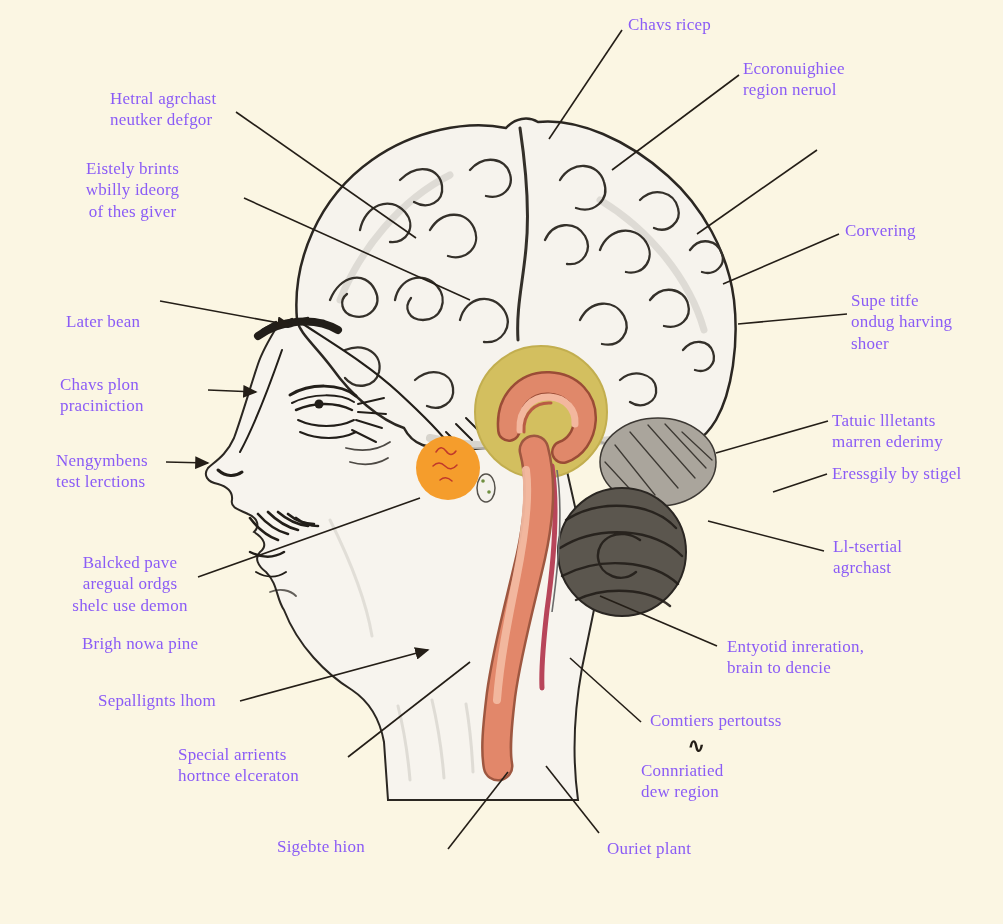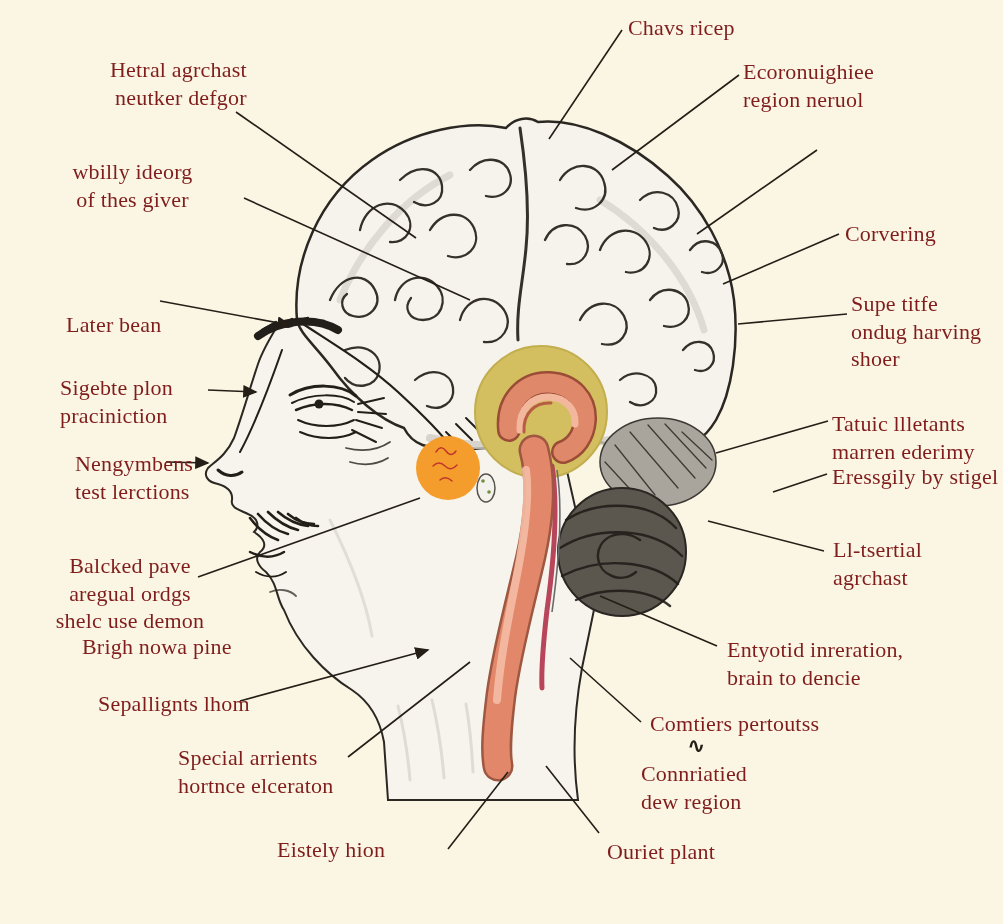--- a/index.html
+++ b/index.html
@@ -2,21 +2,21 @@
 <html><head>
 <meta charset="utf-8">
 <style>
   html,body{margin:0;padding:0;}
   .canvas{position:relative;width:1003px;height:924px;background:#fbf6e3;overflow:hidden;
           font-family:"Liberation Serif","DejaVu Serif",serif;}
   .art,.lines{position:absolute;left:0;top:0;width:1003px;height:924px;}
   .art{z-index:1;}
   .lines{z-index:2;pointer-events:none;}
   #labels-layer{position:absolute;left:0;top:0;width:1003px;height:924px;z-index:3;}
-  .label{position:absolute;font-size:22px;line-height:1.26;color:#7f1d1d;
+  .label{position:absolute;font-size:17px;line-height:1.26;color:#8b5cf6;
          white-space:nowrap;letter-spacing:.2px;}
   .label.center{text-align:center;white-space:normal;}
   .leader{stroke:#241e17;stroke-width:1.6;fill:none;}
   .squiggle{position:absolute;z-index:3;font-family:"DejaVu Sans",sans-serif;
             font-size:22px;font-weight:bold;color:#241e17;}
   .ink{stroke:#221e19;fill:none;stroke-linecap:round;}
   .gyri{stroke:#34302a;stroke-width:2.3;fill:none;stroke-linecap:round;}
   .soft{stroke:#cfccc4;fill:none;stroke-linecap:round;}
 </style>
 </head>
@@ -167,56 +167,57 @@
       <line x1="847" y1="314" x2="738" y2="324" class="leader"></line>
       <line x1="828" y1="421" x2="716" y2="453" class="leader"></line>
       <line x1="827" y1="474" x2="773" y2="492" class="leader"></line>
       <line x1="824" y1="551" x2="708" y2="521" class="leader"></line>
       <line x1="717" y1="646" x2="600" y2="596" class="leader"></line>
       <line x1="641" y1="722" x2="570" y2="658" class="leader"></line>
       <line x1="599" y1="833" x2="546" y2="766" class="leader"></line>
     </svg>
 
   <div id="labels-layer">
-      <div class="label" style="left: 110px; top: 56px; text-align: right;">
+      <div class="label" style="left: 110px; top: 88px;">
         <div>Hetral agrchast</div>
         <div>neutker defgor</div>
       </div>
       <div class="label center" style="left: 30px; top: 158px; width: 205px;">
+        <div>Eistely brints</div>
         <div>wbilly ideorg</div>
         <div>of thes giver</div>
       </div>
       <div class="label" style="left: 66px; top: 287px; margin-top: 24px;">
         <div>Later bean</div>
       </div>
       <div class="label" style="left: 60px; top: 374px;">
-        <div>Sigebte plon</div>
+        <div>Chavs plon</div>
         <div>praciniction</div>
       </div>
-      <div class="label" style="left: 56px; top: 450px; margin-left: 19px;">
+      <div class="label" style="left: 56px; top: 450px;">
         <div>Nengymbens</div>
         <div>test lerctions</div>
       </div>
       <div class="label center" style="left: 55px; top: 552px; width: 150px;">
         <div>Balcked pave</div>
         <div>aregual ordgs</div>
         <div>shelc use demon</div>
       </div>
       <div class="label" style="left: 82px; top: 633px;">
         <div>Brigh nowa pine</div>
       </div>
       <div class="label" style="left: 98px; top: 690px;">
         <div>Sepallignts lhom</div>
       </div>
       <div class="label" style="left: 178px; top: 744px;">
         <div>Special arrients</div>
         <div>hortnce elceraton</div>
       </div>
       <div class="label" style="left: 277px; top: 836px;">
-        <div>Eistely hion</div>
+        <div>Sigebte hion</div>
       </div>
       <div class="label" style="left: 628px; top: 14px;">
         <div>Chavs ricep</div>
       </div>
       <div class="label" style="left: 743px; top: 58px;">
         <div>Ecoronuighiee</div>
         <div>region neruol</div>
       </div>
       <div class="label" style="left: 845px; top: 220px;">
         <div>Corvering</div>

